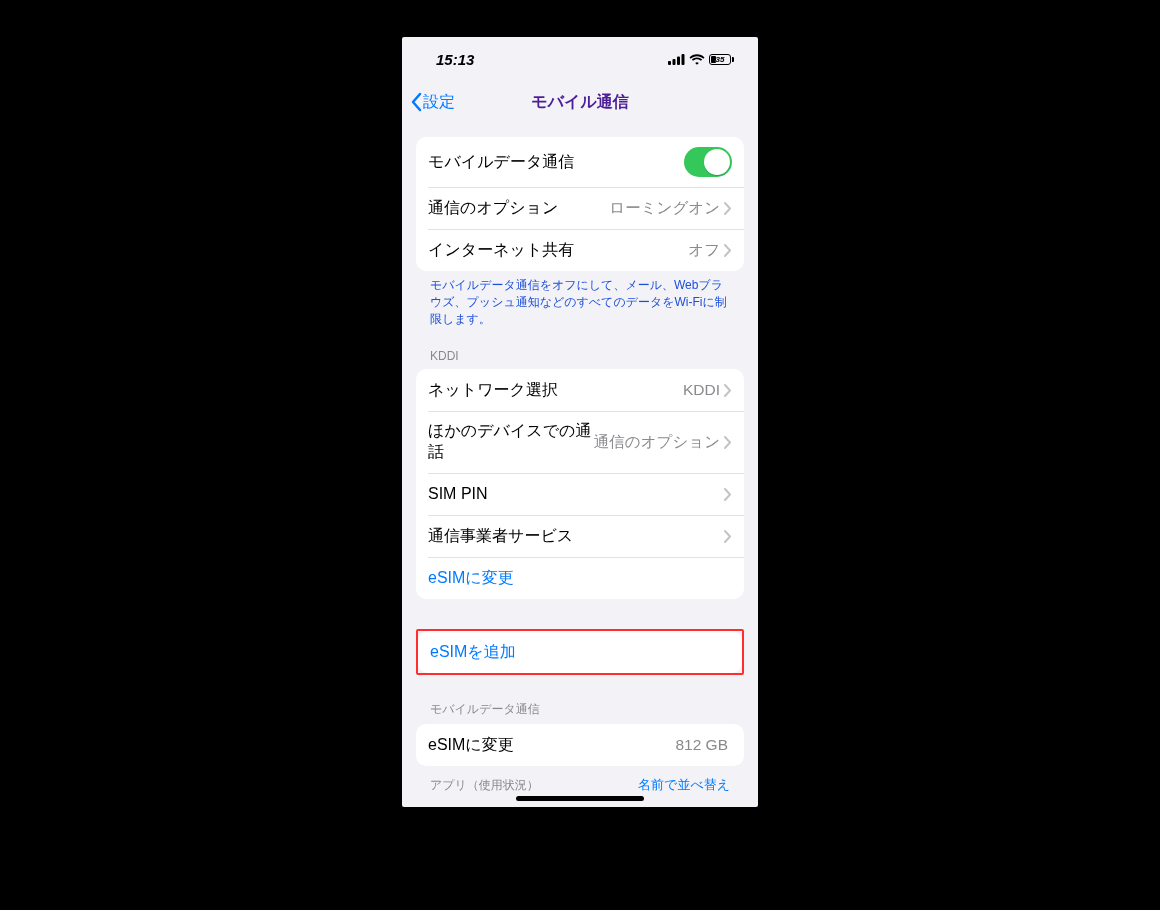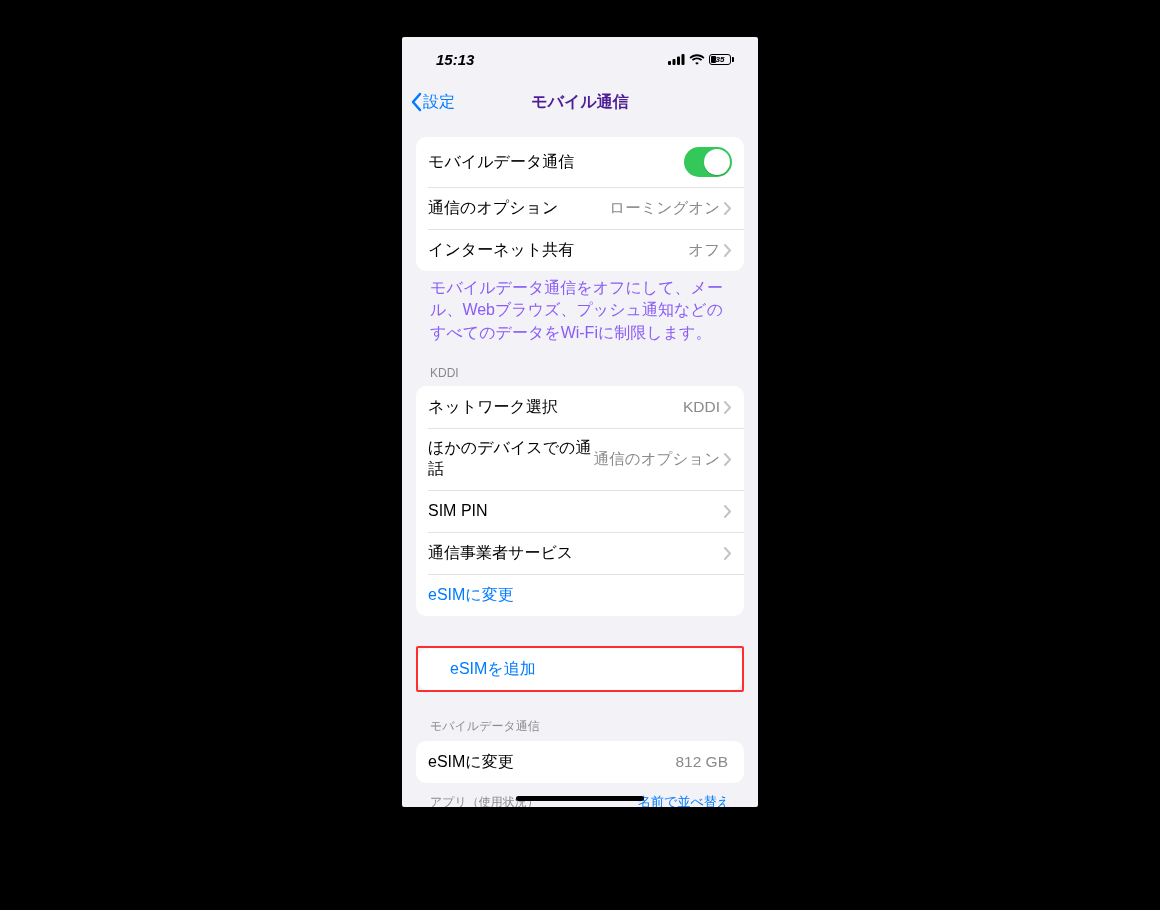--- a/index.html
+++ b/index.html
@@ -120,41 +120,40 @@
     content:"";
     position:absolute;
     right:2px; top:2px;
     width:26px; height:26px;
     background:#fff;
     border-radius:50%;
     box-shadow:0 1px 1px rgba(0,0,0,.2);
   }
 
   .footer-note {
-    font-size: 16px;
-    color: #8b5cf6;
+    font-size: 12px;
+    color: #1d4ed8;
     padding: 6px 14px 0 14px;
     line-height: 1.4;
   }
   .section-header {
     font-size: 12px;
     color: #8a8a8e;
     padding: 22px 14px 6px 14px;
     text-transform: none;
   }
 
   .highlight-group {
     margin-top: 30px;
     border: 2px solid #ff2d2d;
     border-radius: 2px;
   }
   .highlight-group .group{
     margin-top:0;
     border-radius:10px;
-    padding-left:20px;
   }
 
   .list-header-row {
     display:flex;
     justify-content:space-between;
     align-items:center;
     padding: 10px 14px 6px 14px;
     font-size:12px;
     color:#8a8a8e;
   }

